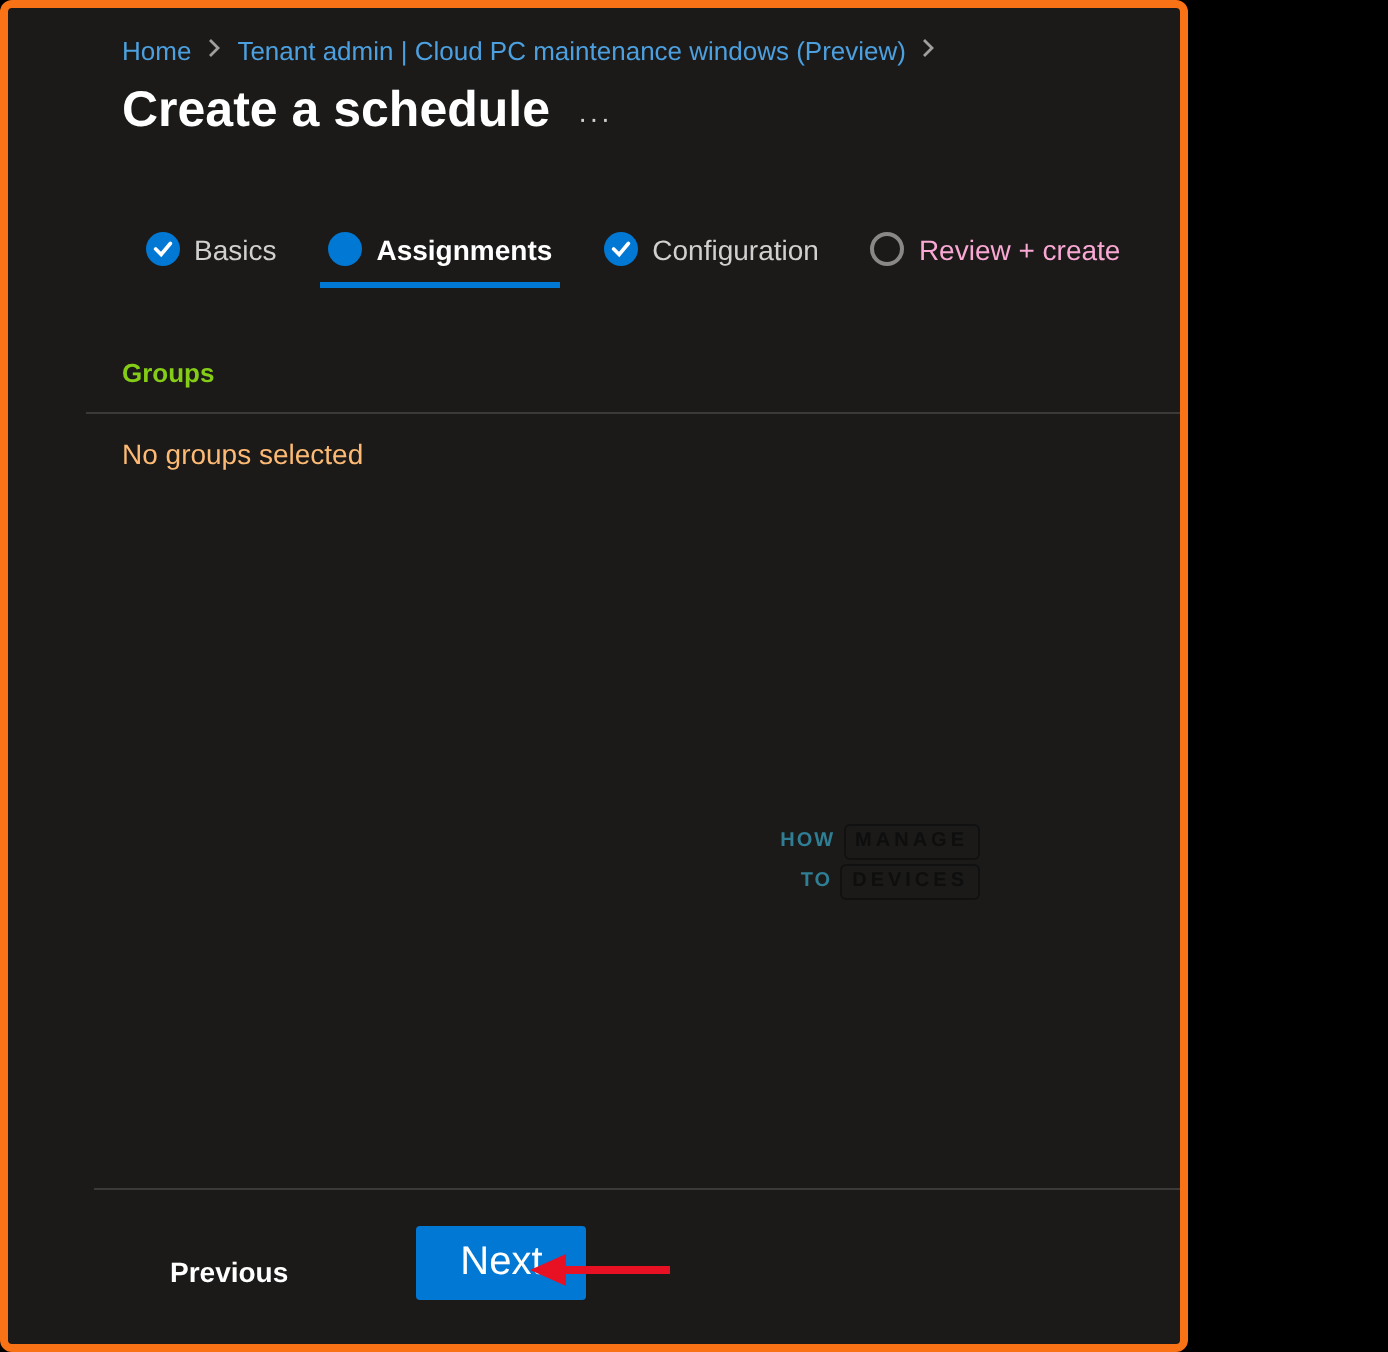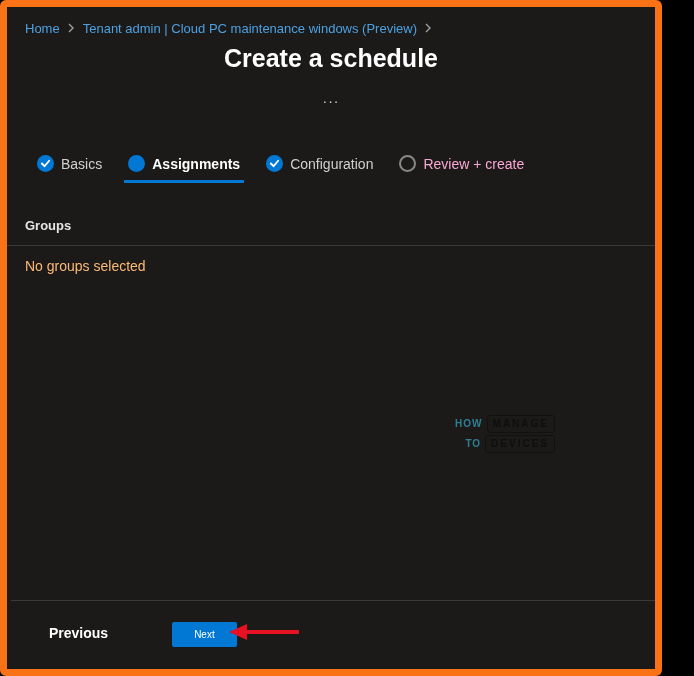--- a/index.html
+++ b/index.html
@@ -5,26 +5,27 @@
   * { box-sizing: border-box; margin: 0; padding: 0; }
   body {
     font-family: "Segoe UI", Arial, sans-serif;
     background: #000;
     width: 694px;
     height: 676px;
     overflow: hidden;
     position: relative;
   }
   .frame {
-    border: 7px solid #f97316;
+    border: 4px solid #f97316;
     border-radius: 6px;
-    width: 662px;
+    width: 594px;
     height: 676px;
     background: #1b1a19;
     position: relative;
+    padding-left: 39px;
   }
   .content {
     padding: 14px 18px 0 18px;
     color: #d2d0ce;
     height: 100%;
     position: relative;
   }
   .breadcrumb {
     font-size: 13px;
     color: #4ca0e0;
@@ -40,21 +41,20 @@
   }
   .breadcrumb .sep {
     color: #a19f9d;
     font-size: 11px;
   }
   .title-row {
     display: flex;
     align-items: center;
     gap: 14px;
     margin-top: 8px;
-    flex-direction: column;
   }
   .page-title {
     color: #fff;
     font-size: 25px;
     font-weight: 600;
   }
   .ellipsis {
     color: #d2d0ce;
     font-size: 14px;
     letter-spacing: 1px;
@@ -131,21 +131,21 @@
   }
   .plus-icon {
     width: 16px;
     height: 16px;
     color: #4ca0e0;
   }
   .groups-header {
     margin-top: 36px;
     font-size: 13px;
     font-weight: 600;
-    color: #e5e5e5;
+    color: #84cc16;
     padding-bottom: 8px;
   }
   .divider {
     border: none;
     border-top: 1px solid #3b3a39;
     margin: 4px -18px 0 -18px;
   }
   .empty-msg {
     margin-top: 12px;
     font-size: 14px;
@@ -191,21 +191,21 @@
     font-size: 14px;
     font-weight: 600;
     border: none;
     cursor: pointer;
     padding: 6px 8px;
     margin-left: 10px;
   }
   .btn-next {
     background: #0078d4;
     color: #fff;
-    font-size: 10px;
+    font-size: 20px;
     font-weight: 400;
     border: none;
     cursor: pointer;
     padding: 7px 22px;
     border-radius: 2px;
   }
   .arrow-annot {
     position: absolute;
     left: 218px;
     bottom: 26px;

